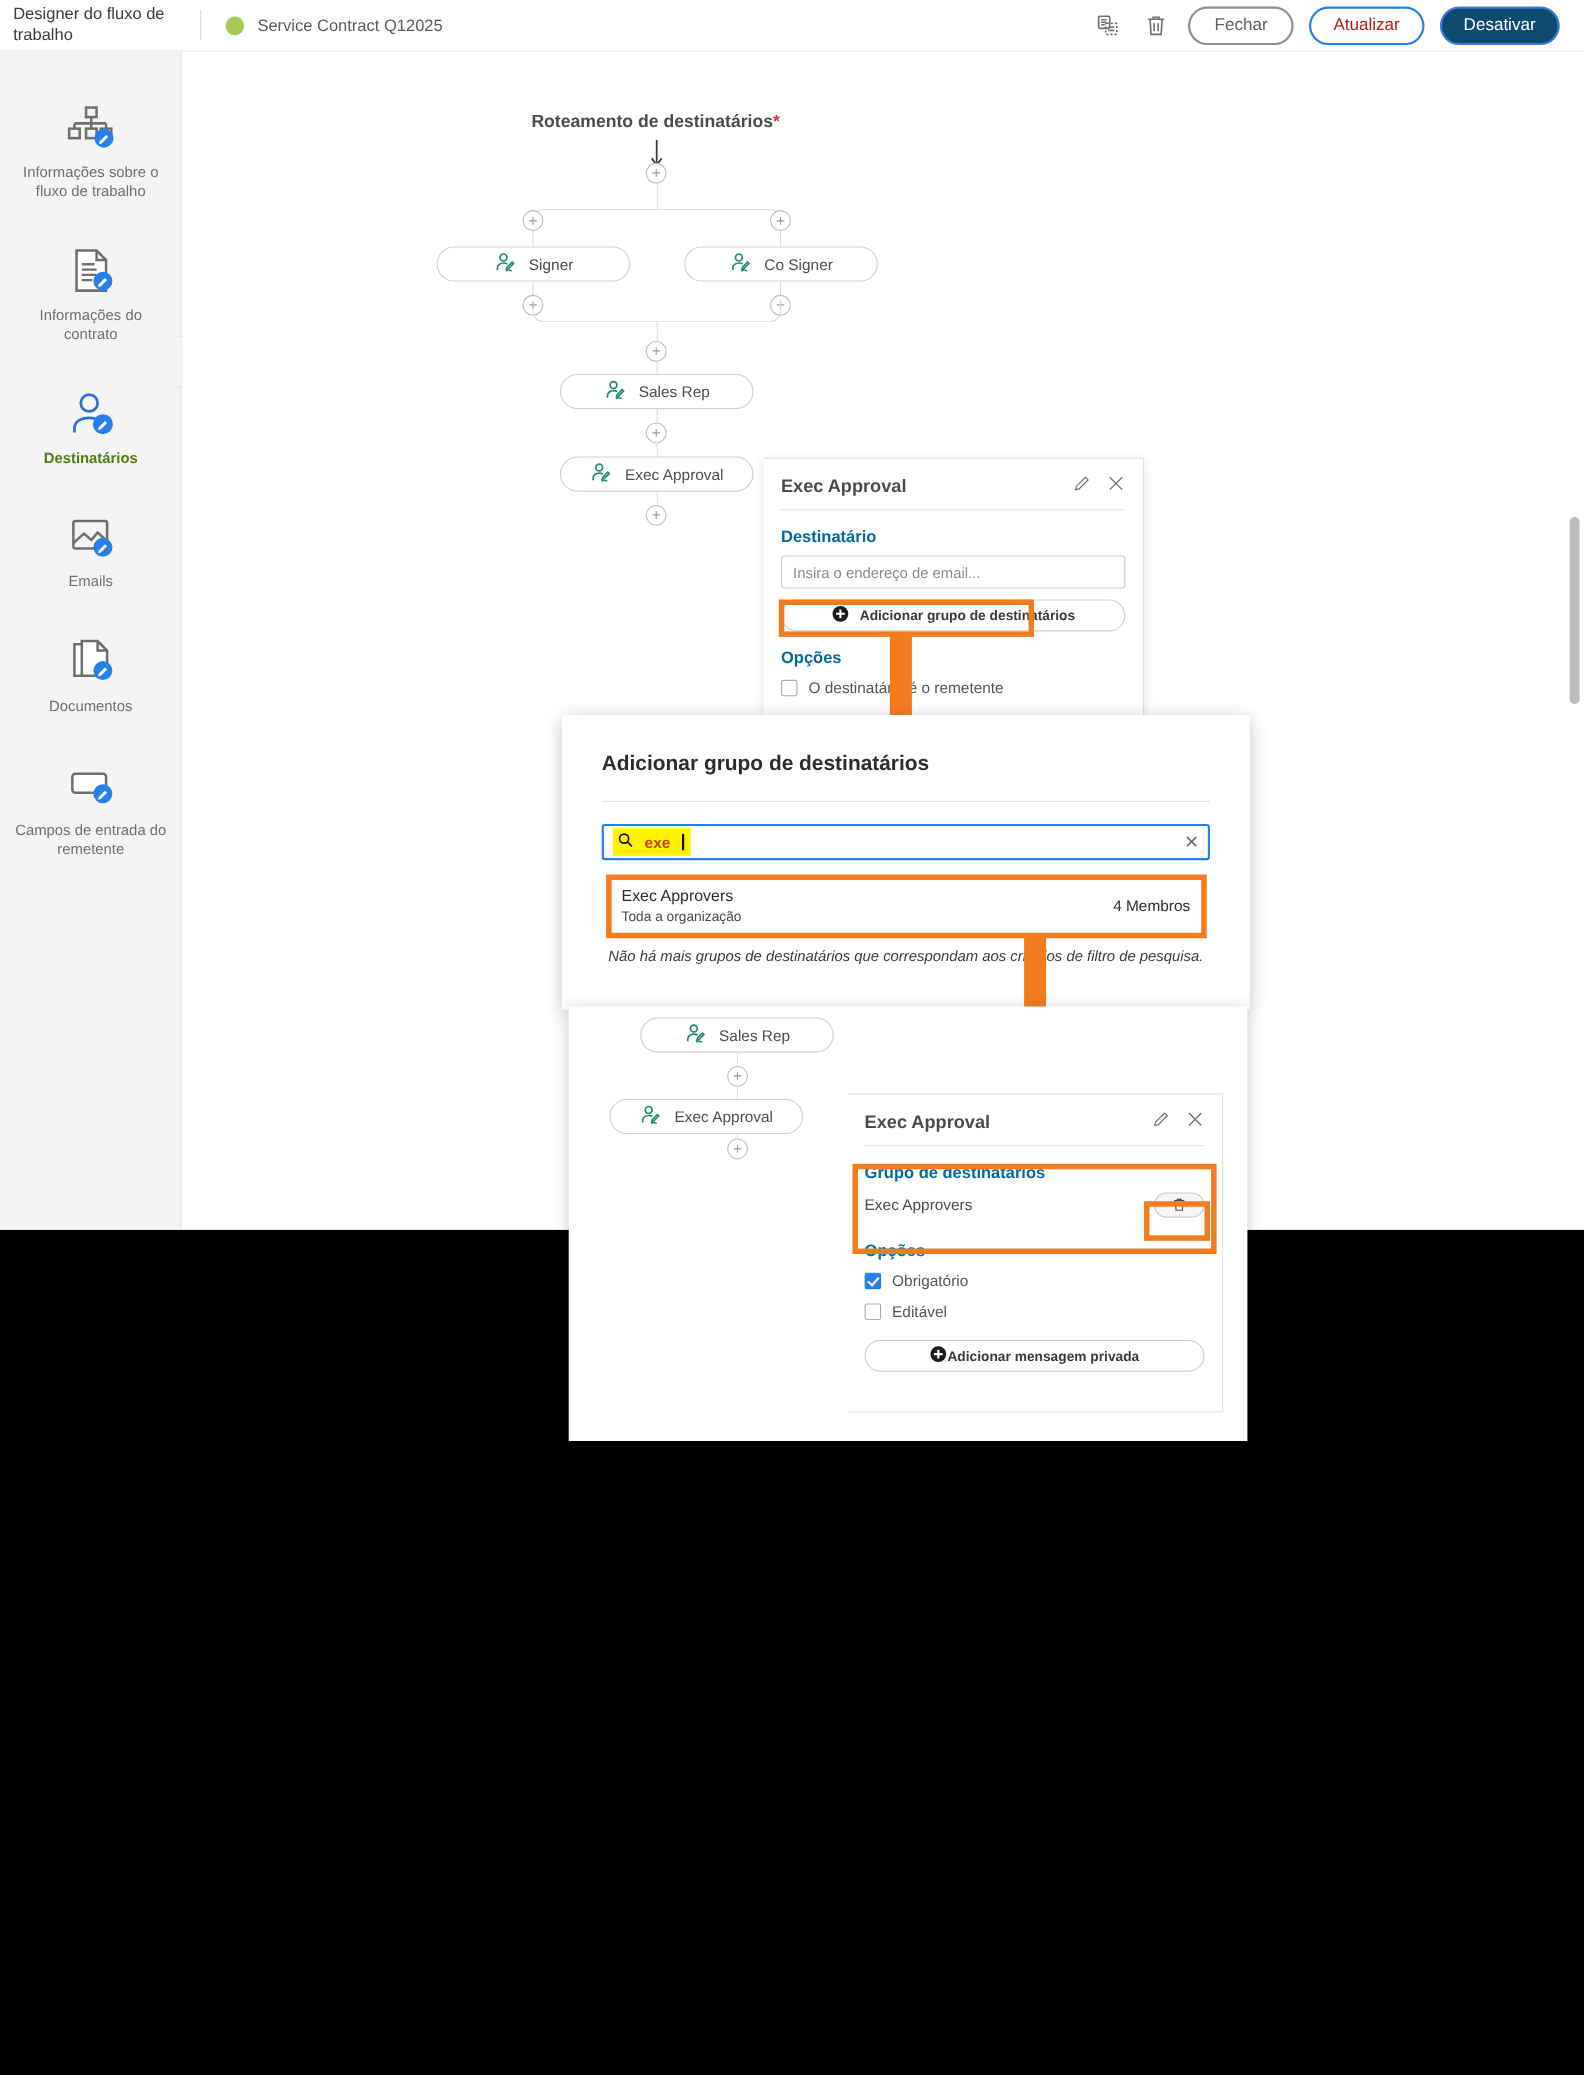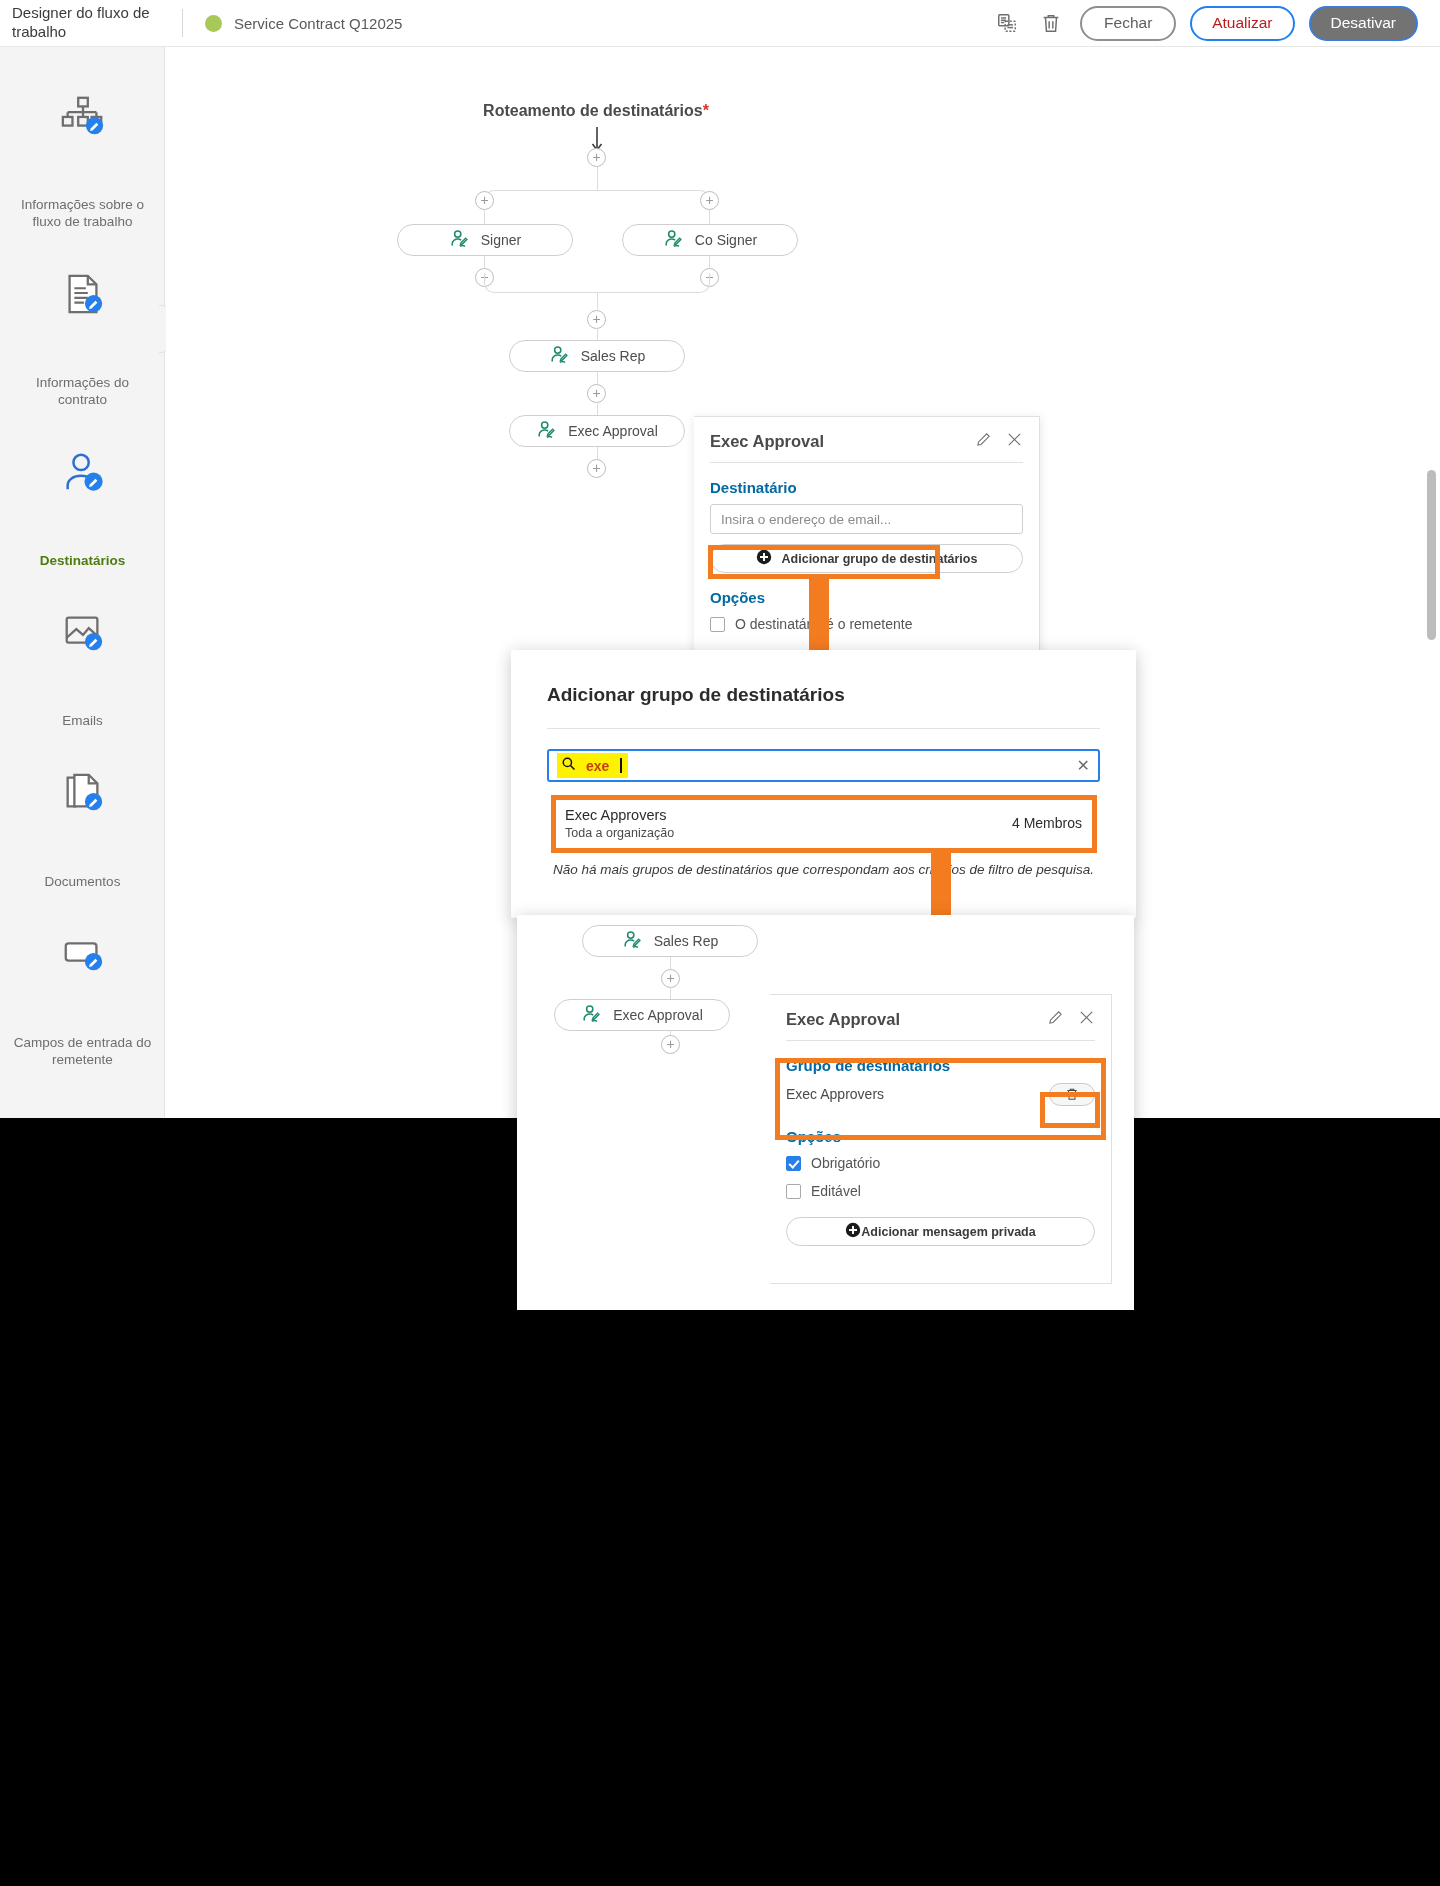--- a/index.html
+++ b/index.html
@@ -41,31 +41,31 @@
     width:30px; height:30px; display:flex; align-items:center; justify-content:center;
     cursor:pointer;
   }
   .pill-btn {
     height:35px; min-width:96px; padding:0 20px; border-radius:18px;
     display:flex; align-items:center; justify-content:center;
     font-size:15.5px; cursor:pointer; white-space:nowrap;
   }
   .pill-outline-gray { border:2px solid #8f8f8f; color:#5e5e5e; background:#fff; }
   .pill-outline-blue { border:2px solid #2680eb; color:#b91c1c; background:#fff; }
-  .pill-solid-blue { border:2px solid #3b7dd8; color:#fff; background:#737373; }
+  .pill-solid-blue { border:2px solid #3b7dd8; color:#fff; background:#0c4a6e; }
 
   
   .rail {
     position:absolute; left:0; top:47px; width:165px; height:1071px;
     background:#f4f4f4; border-right:1px solid #e3e3e3;
     padding-top:40px;
   }
   .rail-item {
     width:165px; margin-bottom:34px; display:flex; flex-direction:column;
-    align-items:center; cursor:pointer; text-align:center;gap:48px;
+    align-items:center; cursor:pointer; text-align:center;
   }
   .rail-ico { height:52px; display:flex; align-items:flex-end; justify-content:center; }
   .rail-label {
     margin-top:10px; font-size:13.5px; color:#6e6e6e; line-height:1.25; max-width:140px;
   }
   .rail-item.active .rail-label { color:#4d7c0f; font-weight:bold; }
 
   
   .rail-nub {
     position:absolute; left:159px; top:305px; width:13px; height:48px;

